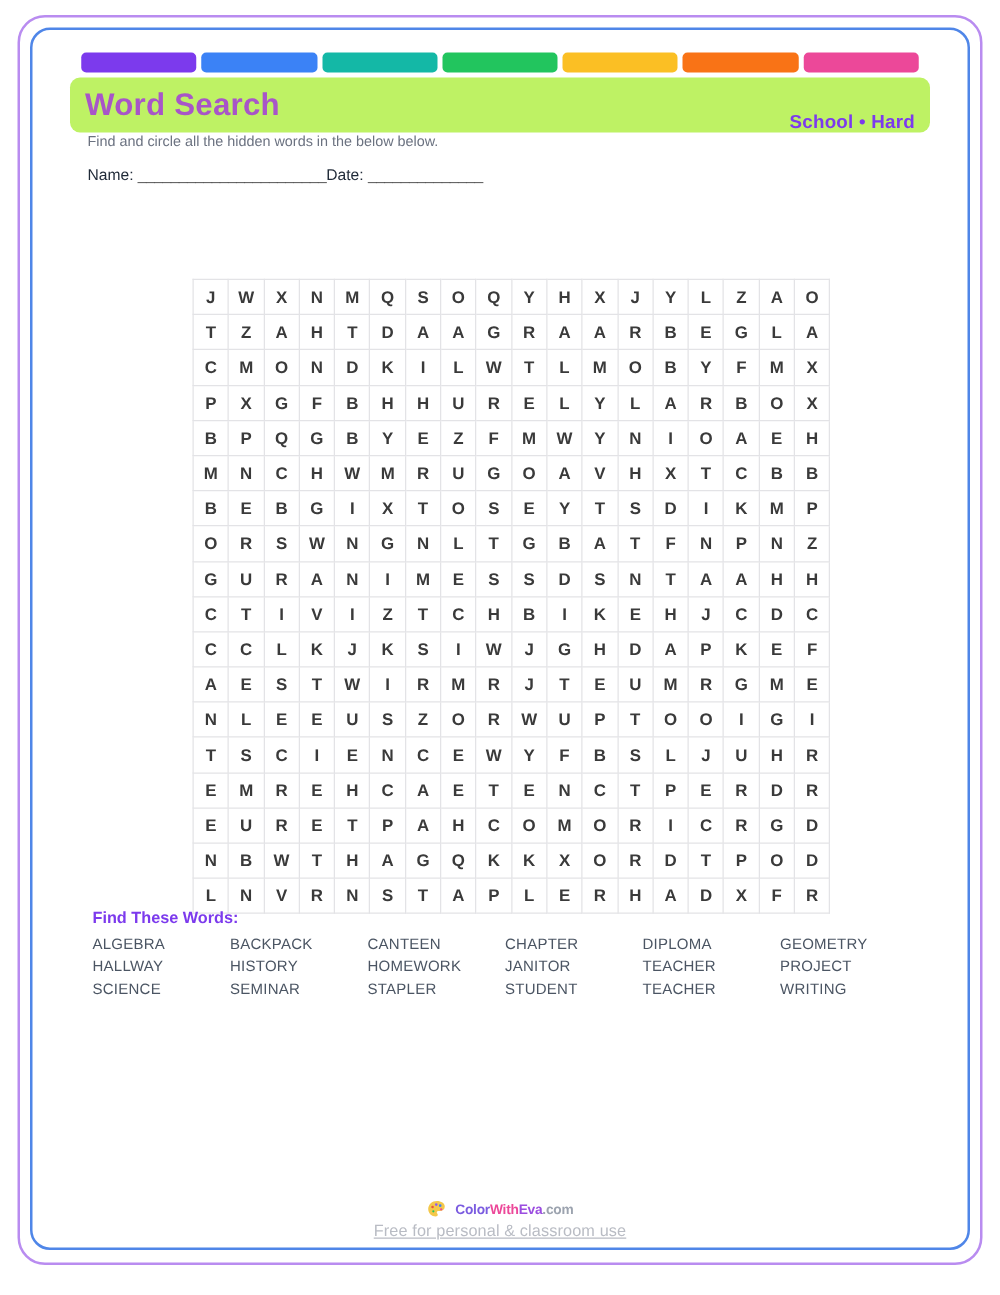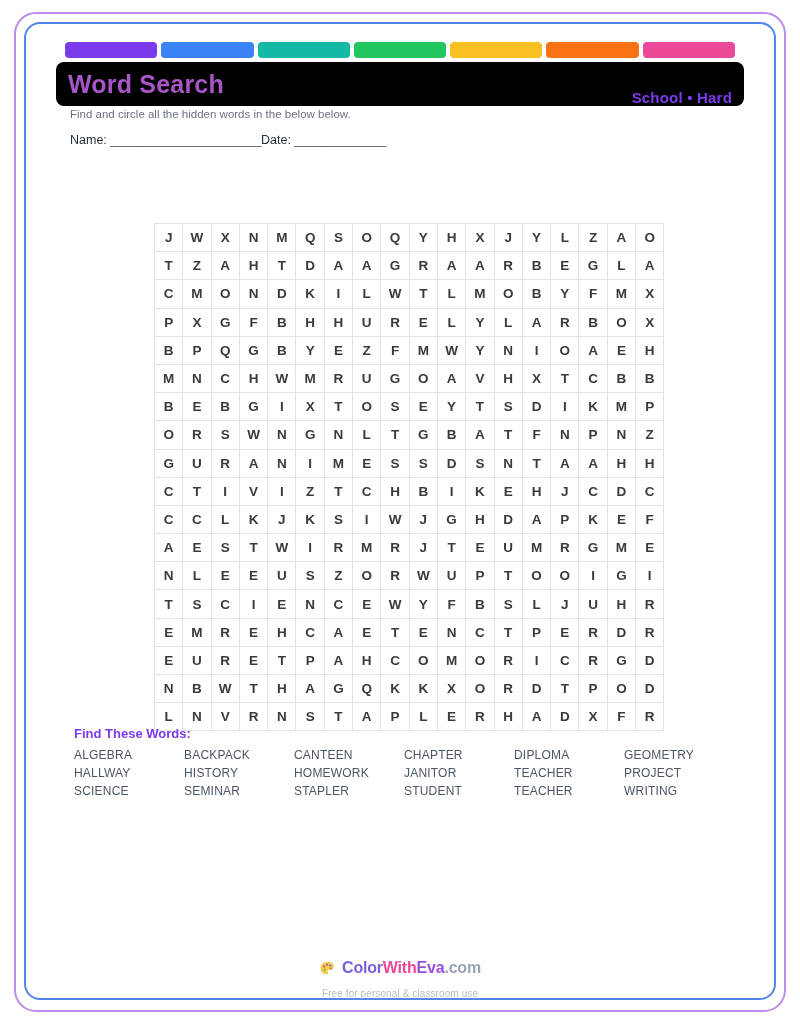--- a/index.html
+++ b/index.html
@@ -61,21 +61,21 @@
     border-radius: 4px;
   }
 
   
   .title-band {
     position: absolute;
     left: 18px;
     top: 28px;
     width: 688px;
     height: 44px;
-    background: #000000;
+    background: #bef264;
     border-radius: 8px;
     display: flex;
     align-items: center;
     justify-content: space-between;
     box-sizing: border-box;
     padding: 0 12px;
   }
   .title {
     font-size: 25px;
     font-weight: bold;
@@ -168,33 +168,34 @@
     flex-direction: column;
     align-items: center;
   }
   .footer-row {
     display: flex;
     align-items: center;
     gap: 6px;
   }
   .palette-icon { display: block; }
   .brand {
-    font-size: 16px;
+    font-size: 11px;
     font-weight: bold;
     letter-spacing: -0.2px;
   }
   .brand .c1 { color: #7b5ce0; }
   .brand .c2 { color: #ec4899; }
   .brand .c3 { color: #9b4de0; }
   .brand .c4 { color: #9ca3af; font-weight: bold; }
   .tagline {
-    font-size: 10px;
+    font-size: 13px;
     color: #b9bcc4;
-    margin-top: 11px;
+    margin-top: 1px;
     letter-spacing: 0.1px;
+    text-decoration: underline;
   }
 </style>
 </head>
 <body>
 
 <div class="frame-outer"></div>
 <div class="frame-inner"></div>
 
 <div class="sheet">
 

